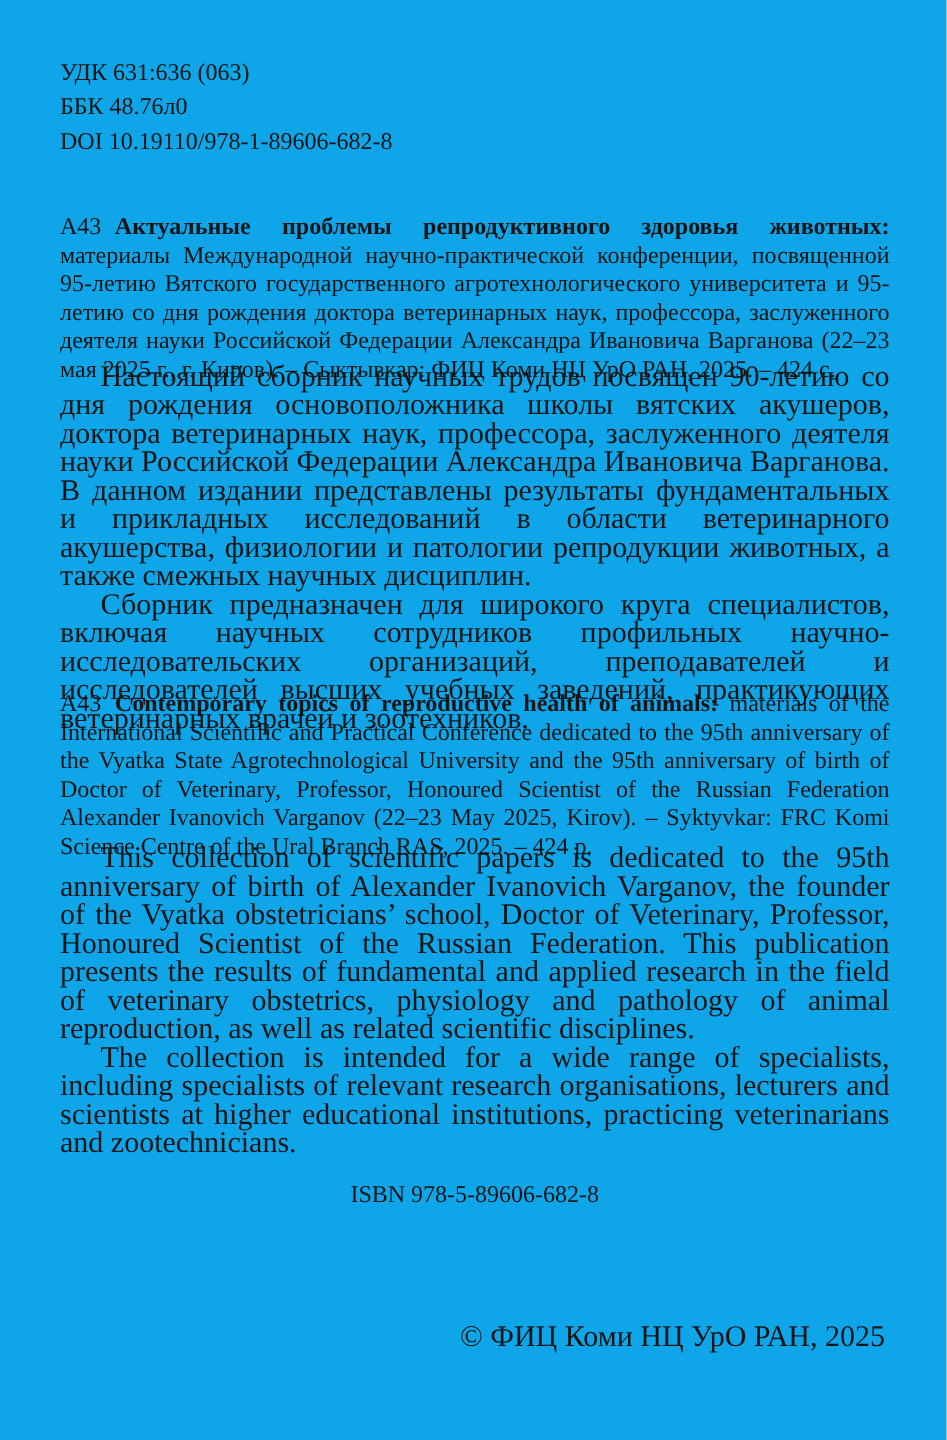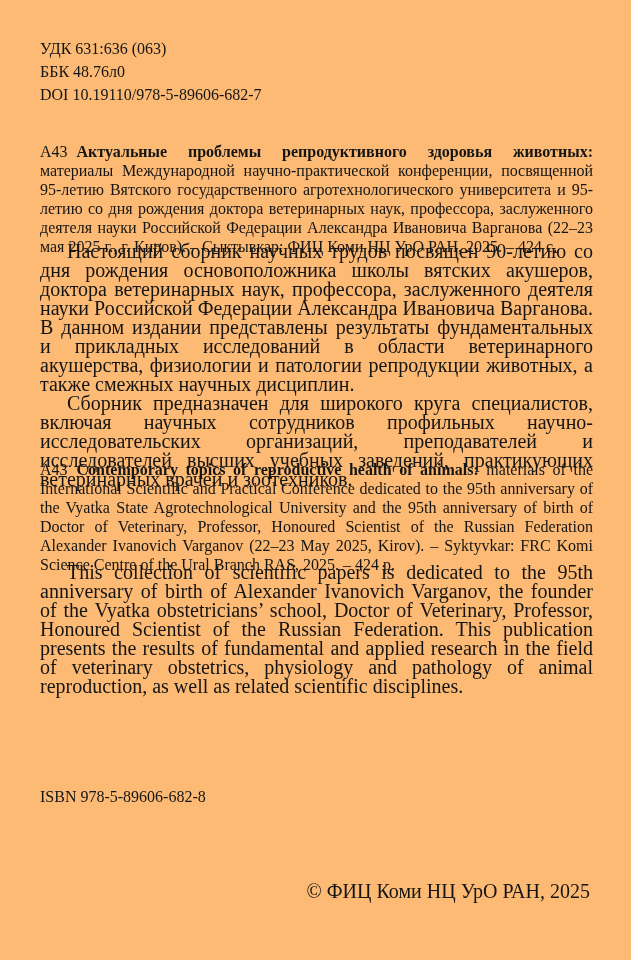--- a/index.html
+++ b/index.html
@@ -4,21 +4,21 @@
 <style>
   html, body {
     margin: 0;
     padding: 0;
     background: #e8e8e8;
   }
   .page {
     position: relative;
     width: 631px;
     height: 960px;
-    background: #fdba74;
+    background: #0ea5e9;
     font-family: "Liberation Serif", "DejaVu Serif", serif;
     color: #151515;
     overflow: hidden;
     margin: 0 auto;
   }
   .block {
     position: absolute;
     left: 40px;
     width: 553px;
   }
@@ -47,54 +47,56 @@
     margin: 0;
     text-align: justify;
     text-indent: 27px;
   }
   .annotation-ru { top: 242px; }
   .entry-en { top: 444px; }
   .annotation-en { top: 563px; font-family: Liberation Serif, serif; }
   .isbn-line {
     top: 788px;
     font-size: 16px;
+    text-align: center;
   }
   .copyright {
     position: absolute;
     right: 41px;
     top: 880px;
     text-align: right;
     font-size: 20px;
     line-height: 22px;
   }
 </style>
 </head>
 <body>
 
 <div class="page">
 
   <div class="block codes">
     <div>УДК 631:636 (063)</div>
     <div>ББК 48.76л0</div>
-    <div>DOI 10.19110/978-5-89606-682-7</div>
+    <div>DOI 10.19110/978-1-89606-682-8</div>
   </div>
 
   <p class="block bib-entry entry-ru"><span class="entry-code">А43</span><b>Актуальные проблемы репродуктивного здоровья животных:</b>
 <span>материалы Международной научно-практической конференции, посвященной 95-летию Вятского государственного агротехнологического университета и 95-летию со дня рождения доктора ветеринарных наук, профессора, заслуженного деятеля науки Российской Федерации Александра Ивановича Варганова (22–23 мая 2025 г., г. Киров). – Сыктывкар: ФИЦ Коми НЦ УрО РАН, 2025. – 424 с.</span></p>
 
   <div class="block annotation annotation-ru">
     <p>Настоящий сборник научных трудов посвящен 90-летию со дня рождения основоположника школы вятских акушеров, доктора ветеринарных наук, профессора, заслуженного деятеля науки Российской Федерации Александра Ивановича Варганова. В данном издании представлены результаты фундаментальных и прикладных исследований в области ветеринарного акушерства, физиологии и патологии репродукции животных, а также смежных научных дисциплин.</p>
     <p>Сборник предназначен для широкого круга специалистов, включая научных сотрудников профильных научно-исследовательских организаций, преподавателей и исследователей высших учебных заведений, практикующих ветеринарных врачей и зоотехников.</p>
   </div>
 
   <p class="block bib-entry entry-en"><span class="entry-code">A43</span><b>Contemporary topics of reproductive health of animals:</b>
 <span>materials of the International Scientific and Practical Conference dedicated to the 95th anniversary of the Vyatka State Agrotechnological University and the 95th anniversary of birth of Doctor of Veterinary, Professor, Honoured Scientist of the Russian Federation Alexander Ivanovich Varganov (22–23 May 2025, Kirov). – Syktyvkar: FRC Komi Science Centre of the Ural Branch RAS, 2025. – 424 p.</span></p>
 
   <div class="block annotation annotation-en">
     <p>This collection of scientific papers is dedicated to the 95th anniversary of birth of Alexander Ivanovich Varganov, the founder of the Vyatka obstetricians’ school, Doctor of Veterinary, Professor, Honoured Scientist of the Russian Federation. This publication presents the results of fundamental and applied research in the field of veterinary obstetrics, physiology and pathology of animal reproduction, as well as related scientific disciplines.</p>
+    <p>The collection is intended for a wide range of specialists, including specialists of relevant research organisations, lecturers and scientists at higher educational institutions, practicing veterinarians and zootechnicians.</p>
   </div>
 
   <div class="block isbn-line">ISBN 978-5-89606-682-8</div>
 
   <div class="copyright">
     <div>© ФИЦ Коми НЦ УрО РАН, 2025</div>
   </div>
 
 </div>
 

